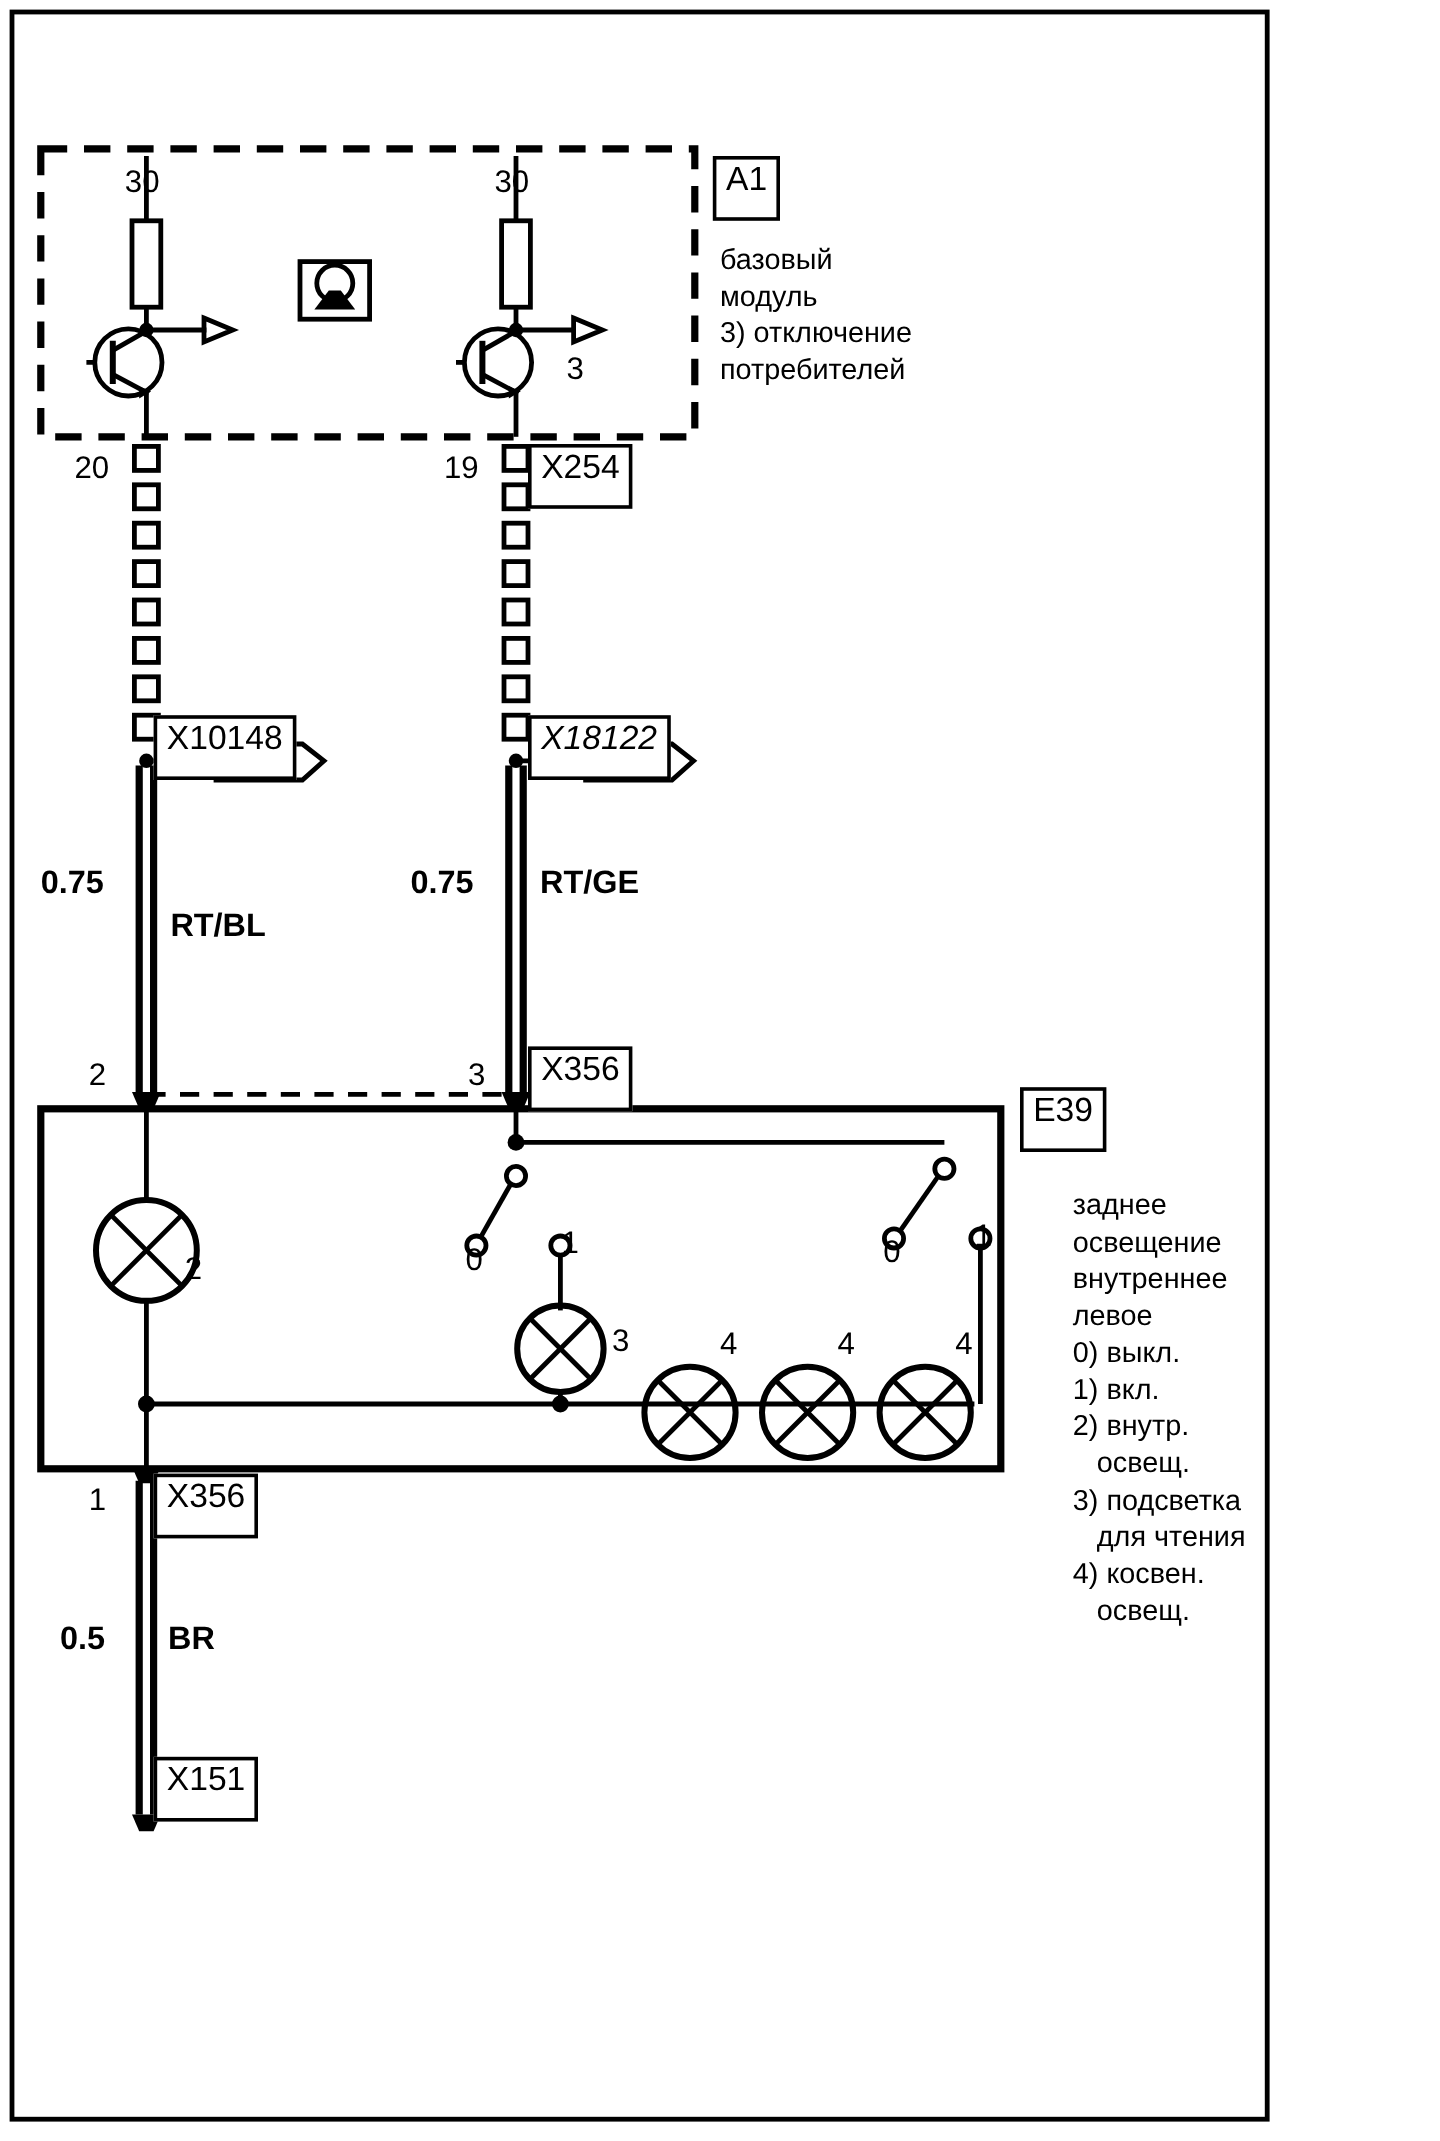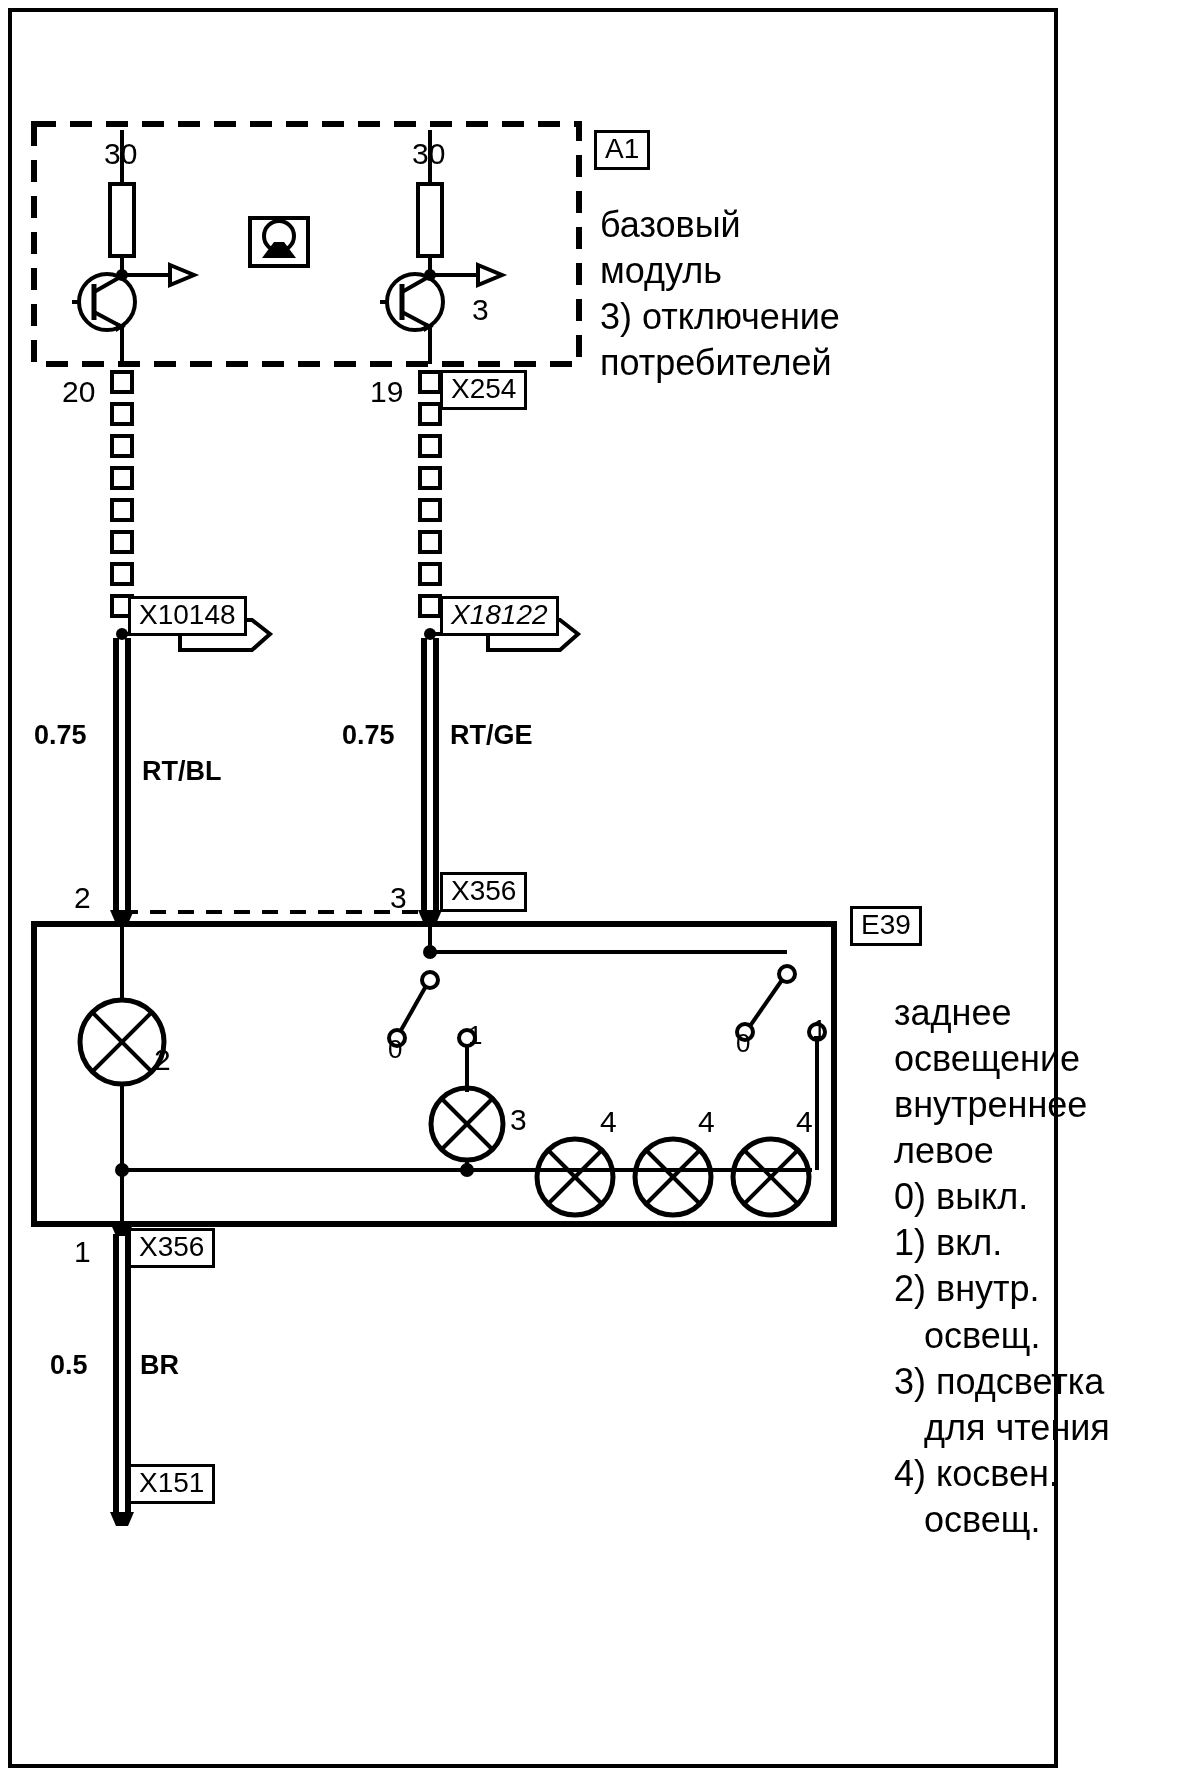--- a/index.html
+++ b/index.html
@@ -35,39 +35,39 @@
     width: 1050px;
     height: 1760px;
   }
   .lbl {
     position: absolute;
     font-family: "Liberation Sans", sans-serif;
     white-space: pre;
     line-height: 1.18;
   }
   .num {
-    font-size: 30px;
+    font-size: 26px;
   }
   .wire-lbl {
     font-size: 27px;
     font-weight: bold;
   }
   .boxlbl {
     position: absolute;
     border: 3px solid #000;
     background: #fff;
     font-size: 28px;
-    padding: 2px 8px 4px 8px;
+    padding: 2px 8px 18px 8px;
     line-height: 1.0;
     font-family: "Liberation Sans", sans-serif;
     white-space: pre;
   }
   .desc {
     position: absolute;
-    font-size: 36px;
+    font-size: 24px;
     line-height: 1.28;
     white-space: pre;
     font-family: "Liberation Sans", sans-serif;
   }
   .smallnum {
     font-size: 26px;
   }
 </style>
 </head>
 <body>

